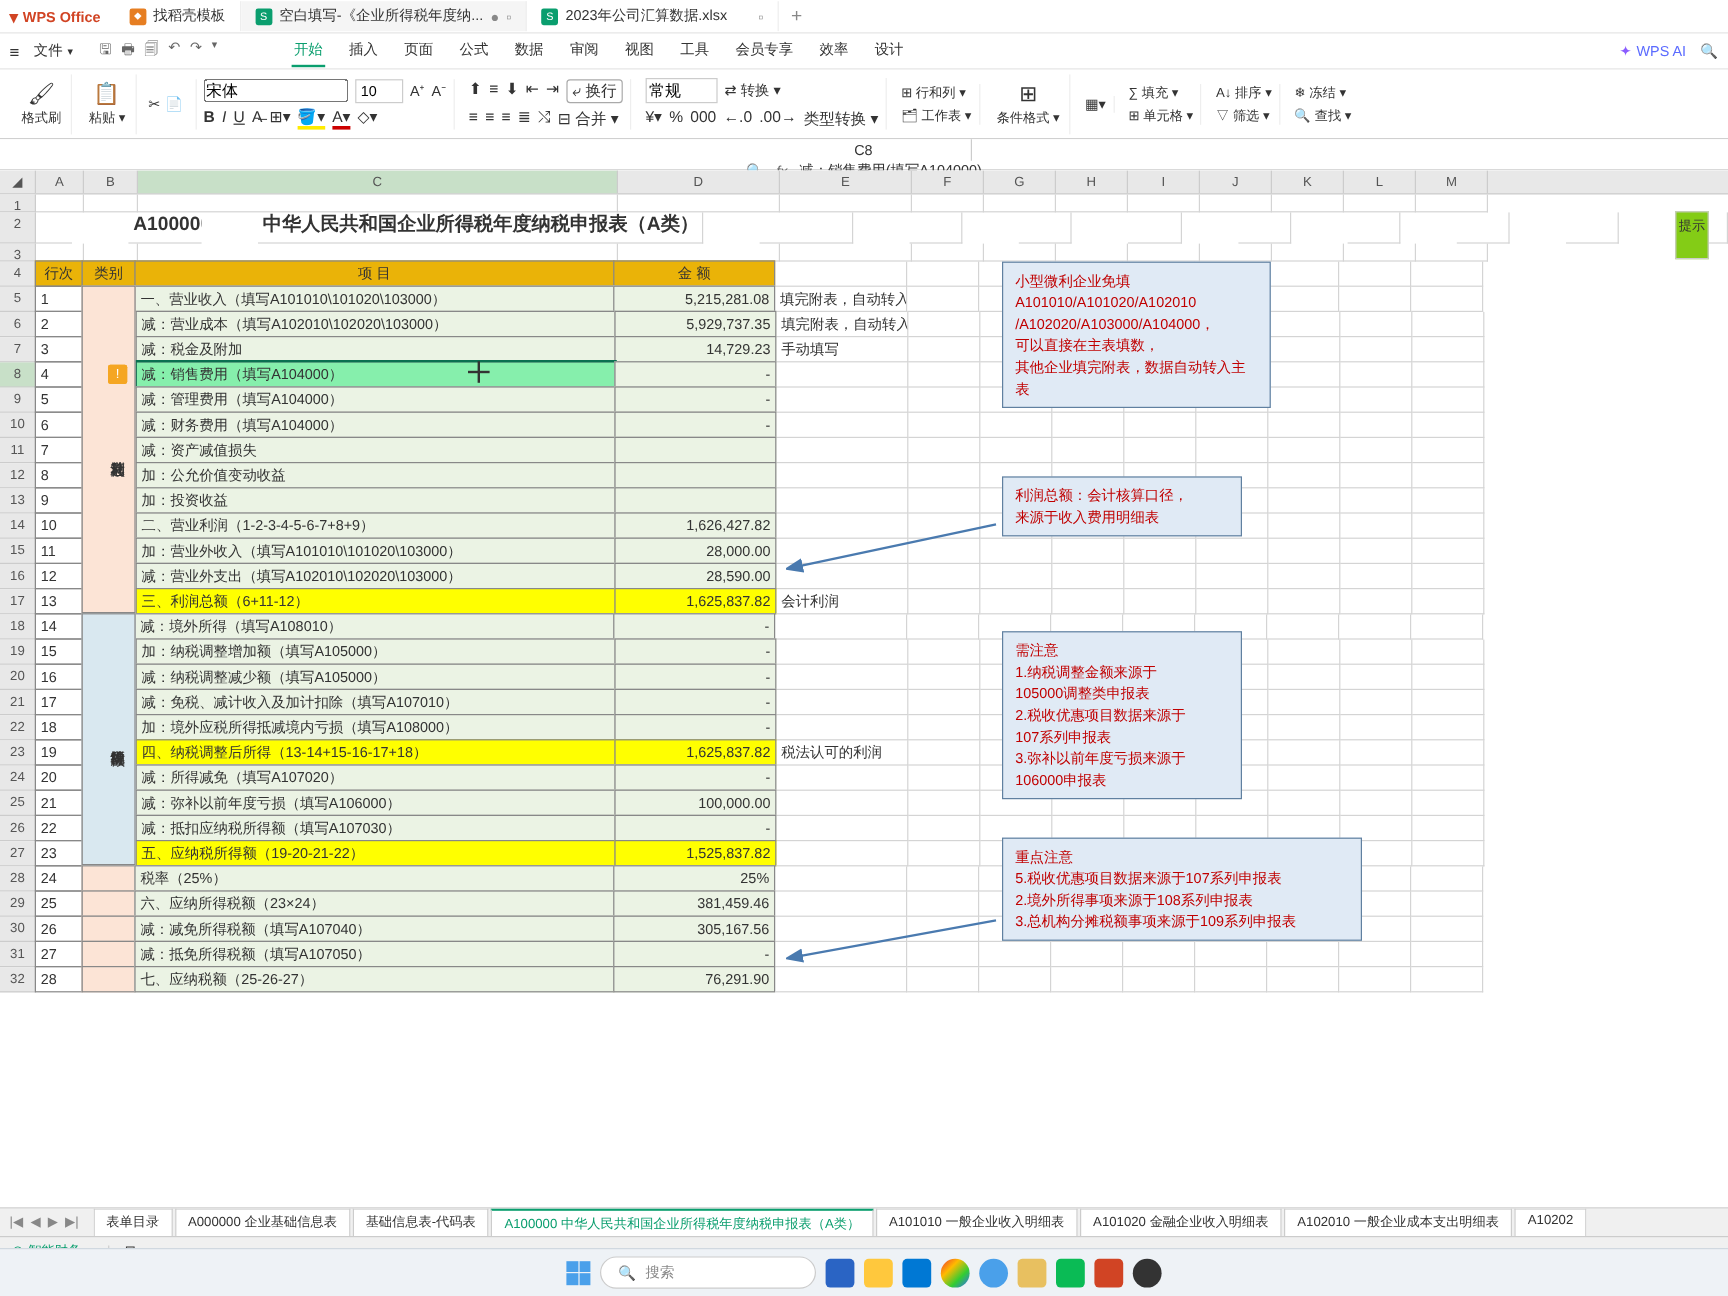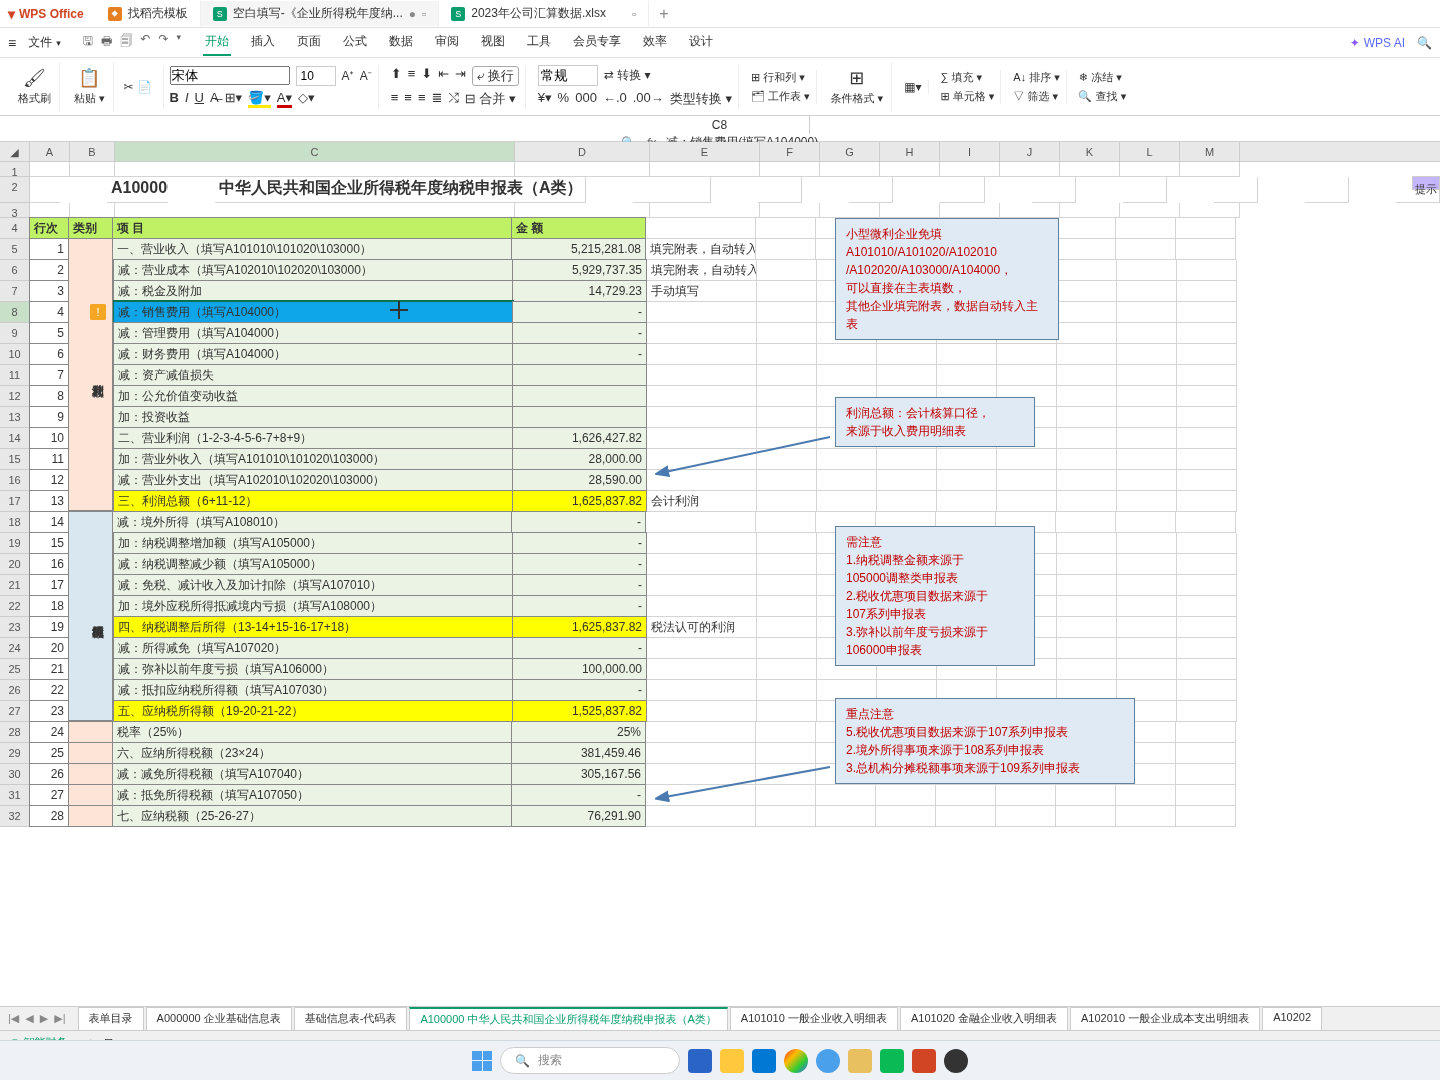--- a/index.html
+++ b/index.html
@@ -14,21 +14,21 @@
 .tab-icon.orange { background: #e67e22; }
 .titlebar .add { padding: 0 10px; font-size: 16px; color: #888; }
 
 
 .menubar { height: 30px; background: #fff; display: flex; align-items: center; padding: 0 8px; gap: 2px; border-bottom: 1px solid #e0e0e0; }
 .menubar .hamburger { font-size: 14px; }
 .menubar .file-btn { padding: 4px 10px; display: flex; align-items: center; gap: 4px; }
 .menubar .qat { display: flex; gap: 8px; padding: 0 10px; color: #666; }
 .menubar .main-tabs { display: flex; gap: 18px; margin-left: 10px; }
 .menubar .main-tab { padding: 4px 2px; }
-.menubar .main-tab.active { color: #0a9e6e; border-bottom: 2px solid #0a9e6e; font-weight: 500; }
+.menubar .main-tab.active { color: #0a9e6e; border-bottom: 2px solid #0a9e6e; font-weight: 500; margin-left: 40px; }
 .menubar .right { margin-left: auto; display: flex; align-items: center; gap: 12px; }
 .wps-ai { color: #5b6bff; font-weight: 500; display: flex; align-items: center; gap: 4px; }
 
 
 .ribbon { height: 58px; background: #fff; display: flex; align-items: center; padding: 0 10px; border-bottom: 1px solid #d0d0d0; gap: 6px; }
 .ribbon-group { display: flex; flex-direction: column; align-items: center; padding: 0 8px; border-right: 1px solid #eee; height: 50px; justify-content: center; gap: 2px; font-size: 11px; }
 .ribbon-icon { font-size: 18px; }
 .ribbon select, .ribbon input.sz { border: 1px solid #ccc; padding: 2px 4px; font-size: 12px; background: #fff; }
 .ribbon .font-name { width: 110px; }
 .ribbon .font-size { width: 40px; }
@@ -54,28 +54,28 @@
 .grid { position: absolute; left: 30px; top: 20px; right: 0; }
 .grid-row { display: flex; height: 21px; }
 
 
 .cA { width: 40px; } .cB { width: 45px; } .cC { width: 400px; } .cD { width: 135px; }
 .cE { width: 110px; } .cF { width: 60px; } .cG { width: 60px; } .cH { width: 60px; }
 .cI { width: 60px; } .cJ { width: 60px; } .cK { width: 60px; } .cL { width: 60px; } .cM { width: 60px; }
 
 .cell { border-right: 1px solid #d4d4d4; border-bottom: 1px solid #d4d4d4; padding: 0 4px; overflow: hidden; white-space: nowrap; font-size: 12px; line-height: 21px; }
 .tbl-cell { border: 1px solid #888; margin: -1px 0 0 -1px; }
-.hdr { background: #bef264; font-weight: 700; }
+.hdr { background: #eab308; text-align: center; font-weight: 400; }
 .green-light { background: #ebf3e4; }
 .pink { background: #fce4d6; text-align: center; writing-mode: vertical-rl; }
 .cyan { background: #d9e8f0; text-align: center; writing-mode: vertical-rl; }
 .yellow { background: #ffff00; }
 .num { text-align: right; }
-.ctr { text-align: right; }
-.selected-cell { outline: 2px solid #0a7050; outline-offset: -1px; background: #0ea5e9; }
+.ctr { text-align: left; }
+.selected-cell { outline: 2px solid #0a7050; outline-offset: -1px; background: #86efac; }
 
 
 .anno { position: absolute; border: 1px solid #6080a0; background: #e0eaf5; padding: 6px 10px; font-size: 12px; line-height: 1.5; }
 .anno .red { color: #c00000; font-weight: 500; }
 
 
 .sheet-tabs { height: 24px; background: #f0f0f0; border-top: 1px solid #ccc; display: flex; align-items: center; padding: 0 8px; gap: 2px; font-size: 11px; }
 .sheet-tabs .nav { display: flex; gap: 6px; color: #888; padding-right: 10px; }
 .sheet-tab { padding: 3px 10px; background: #fff; border: 1px solid #ccc; border-bottom: none; white-space: nowrap; }
 .sheet-tab.active { background: #fff; color: #0a9e6e; border-top: 2px solid #0a9e6e; }
@@ -85,21 +85,21 @@
 .statusbar .ai-fin { color: #0a9e6e; display: flex; align-items: center; gap: 4px; }
 
 
 .taskbar { position: fixed; bottom: 0; left: 0; right: 0; height: 40px; background: #eef2f6; display: flex; align-items: center; justify-content: center; gap: 8px; border-top: 1px solid #d0d8e0; }
 .taskbar .win { width: 20px; height: 20px; display: grid; grid-template-columns: 1fr 1fr; grid-template-rows: 1fr 1fr; gap: 1px; }
 .taskbar .win span { background: #4aa0ea; }
 .taskbar .search { display: flex; align-items: center; gap: 8px; background: #fff; border-radius: 16px; padding: 4px 14px; border: 1px solid #ccc; width: 180px; }
 .taskbar .tb-icon { width: 24px; height: 24px; border-radius: 4px; }
 
 
-.right-hint { position: absolute; right: 0; top: 34px; width: 28px; height: 14px; background: #c4b5fd; border: 1px solid #ccc; text-align: center; font-size: 11px; line-height: 24px; }
+.right-hint { position: absolute; right: 16px; top: 34px; width: 28px; height: 40px; background: #84cc16; border: 1px solid #ccc; text-align: center; font-size: 11px; line-height: 24px; }
 
 svg.arrow { position: absolute; pointer-events: none; }
 
 .cursor-plus { position: absolute; width: 18px; height: 18px; pointer-events: none; }
 .cursor-plus::before, .cursor-plus::after { content: ""; position: absolute; background: #333; }
 .cursor-plus::before { left: 8px; top: 0; width: 2px; height: 18px; }
 .cursor-plus::after { top: 8px; left: 0; height: 2px; width: 18px; }
 .cursor-plus .hl { position: absolute; inset: 3px; background: radial-gradient(circle,#fff59a,#f5e050); border-radius: 50%; z-index: -1; }
 </style>
 </head>

